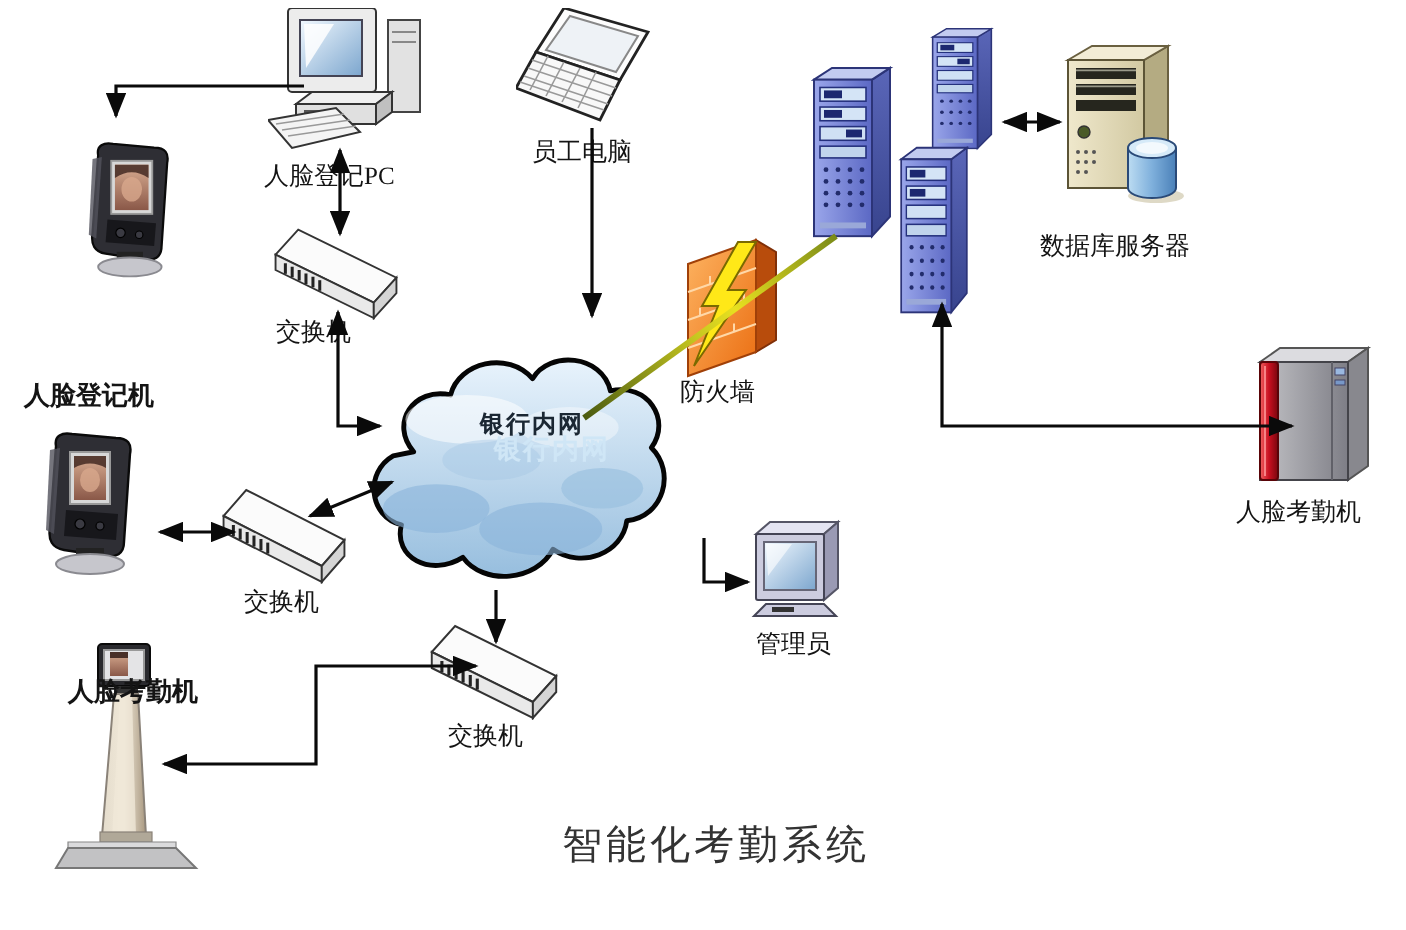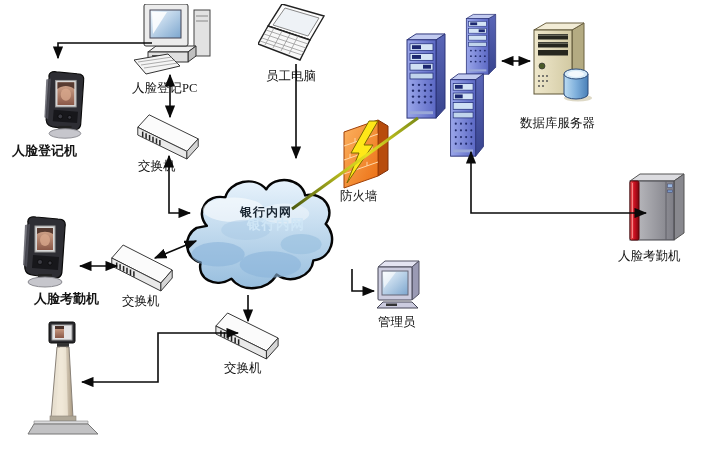--- a/index.html
+++ b/index.html
@@ -1,21 +1,21 @@
 <!DOCTYPE html>
 <html><head>
 <meta charset="utf-8">
 <style>
   html,body{margin:0;padding:0;background:#fff;}
   #canvas{position:relative;width:703px;height:465px;background:#fff;overflow:hidden;
           font-family:"Liberation Serif",serif;}
   .icon{position:absolute;}
   .icon svg{display:block;width:100%;height:100%;}
   .lbl{position:absolute;font-size:12.5px;line-height:1.15;color:#141414;white-space:nowrap;}
-  .b{font-weight:bold;font-size:13px;}
+  .b{font-weight:bold;font-size:13px;margin-top:47px;}
   .cloud-t1{font-weight:bold;font-size:12px;color:#1b2733;letter-spacing:1px;}
   .cloud-t2{font-weight:bold;font-size:13.5px;color:#cfe6f6;letter-spacing:1px;}
   #title{position:absolute;left:278px;top:409px;width:160px;text-align:center;
          font-size:20px;letter-spacing:2px;color:#333;}
   svg.net{position:absolute;left:0;top:0;pointer-events:none;}
 </style>
 </head>
 <body>
 
 <div id="canvas">
@@ -409,20 +409,21 @@
   <div class="lbl" style="left:132px;top:81px;width:82px">人脸登记PC</div>
   <div class="lbl" style="left:138px;top:159px;width:60px">交换机</div>
   <div class="lbl" style="left:266px;top:69px;width:60px">员工电脑</div>
   <div class="lbl" style="left:340px;top:189px;width:52px">防火墙</div>
   <div class="lbl" style="left:520px;top:116px;width:84px">数据库服务器</div>
   <div class="lbl" style="left:618px;top:249px;width:84px">人脸考勤机</div>
   <div class="lbl b" style="left:34px;top:292px;width:80px">人脸考勤机</div>
   <div class="lbl" style="left:122px;top:294px;width:46px">交换机</div>
   <div class="lbl" style="left:224px;top:361px;width:46px">交换机</div>
   <div class="lbl" style="left:378px;top:315px;width:44px">管理员</div>
+  <div id="title">智能化考勤系统</div>
 
   <svg class="net" width="703" height="465" viewBox="0 0 703 465">
     <g fill="none" stroke="#0a0a0a" stroke-width="1.6">
       <path d="M152,43 L58,43 L58,58" marker-end="url(#arr)"></path>
       <path d="M170,75 L170,117" marker-start="url(#arrS)" marker-end="url(#arr)"></path>
       <path d="M169,156 L169,213 L190,213" marker-start="url(#arrS)" marker-end="url(#arr)"></path>
       <path d="M296,64 L296,158" marker-end="url(#arr)"></path>
       <path d="M80,266 L117,266" marker-start="url(#arrS)" marker-end="url(#arr)"></path>
       <path d="M155,258 L196,241" marker-start="url(#arrS)" marker-end="url(#arr)"></path>
       <path d="M248,295 L248,321" marker-end="url(#arr)"></path>

